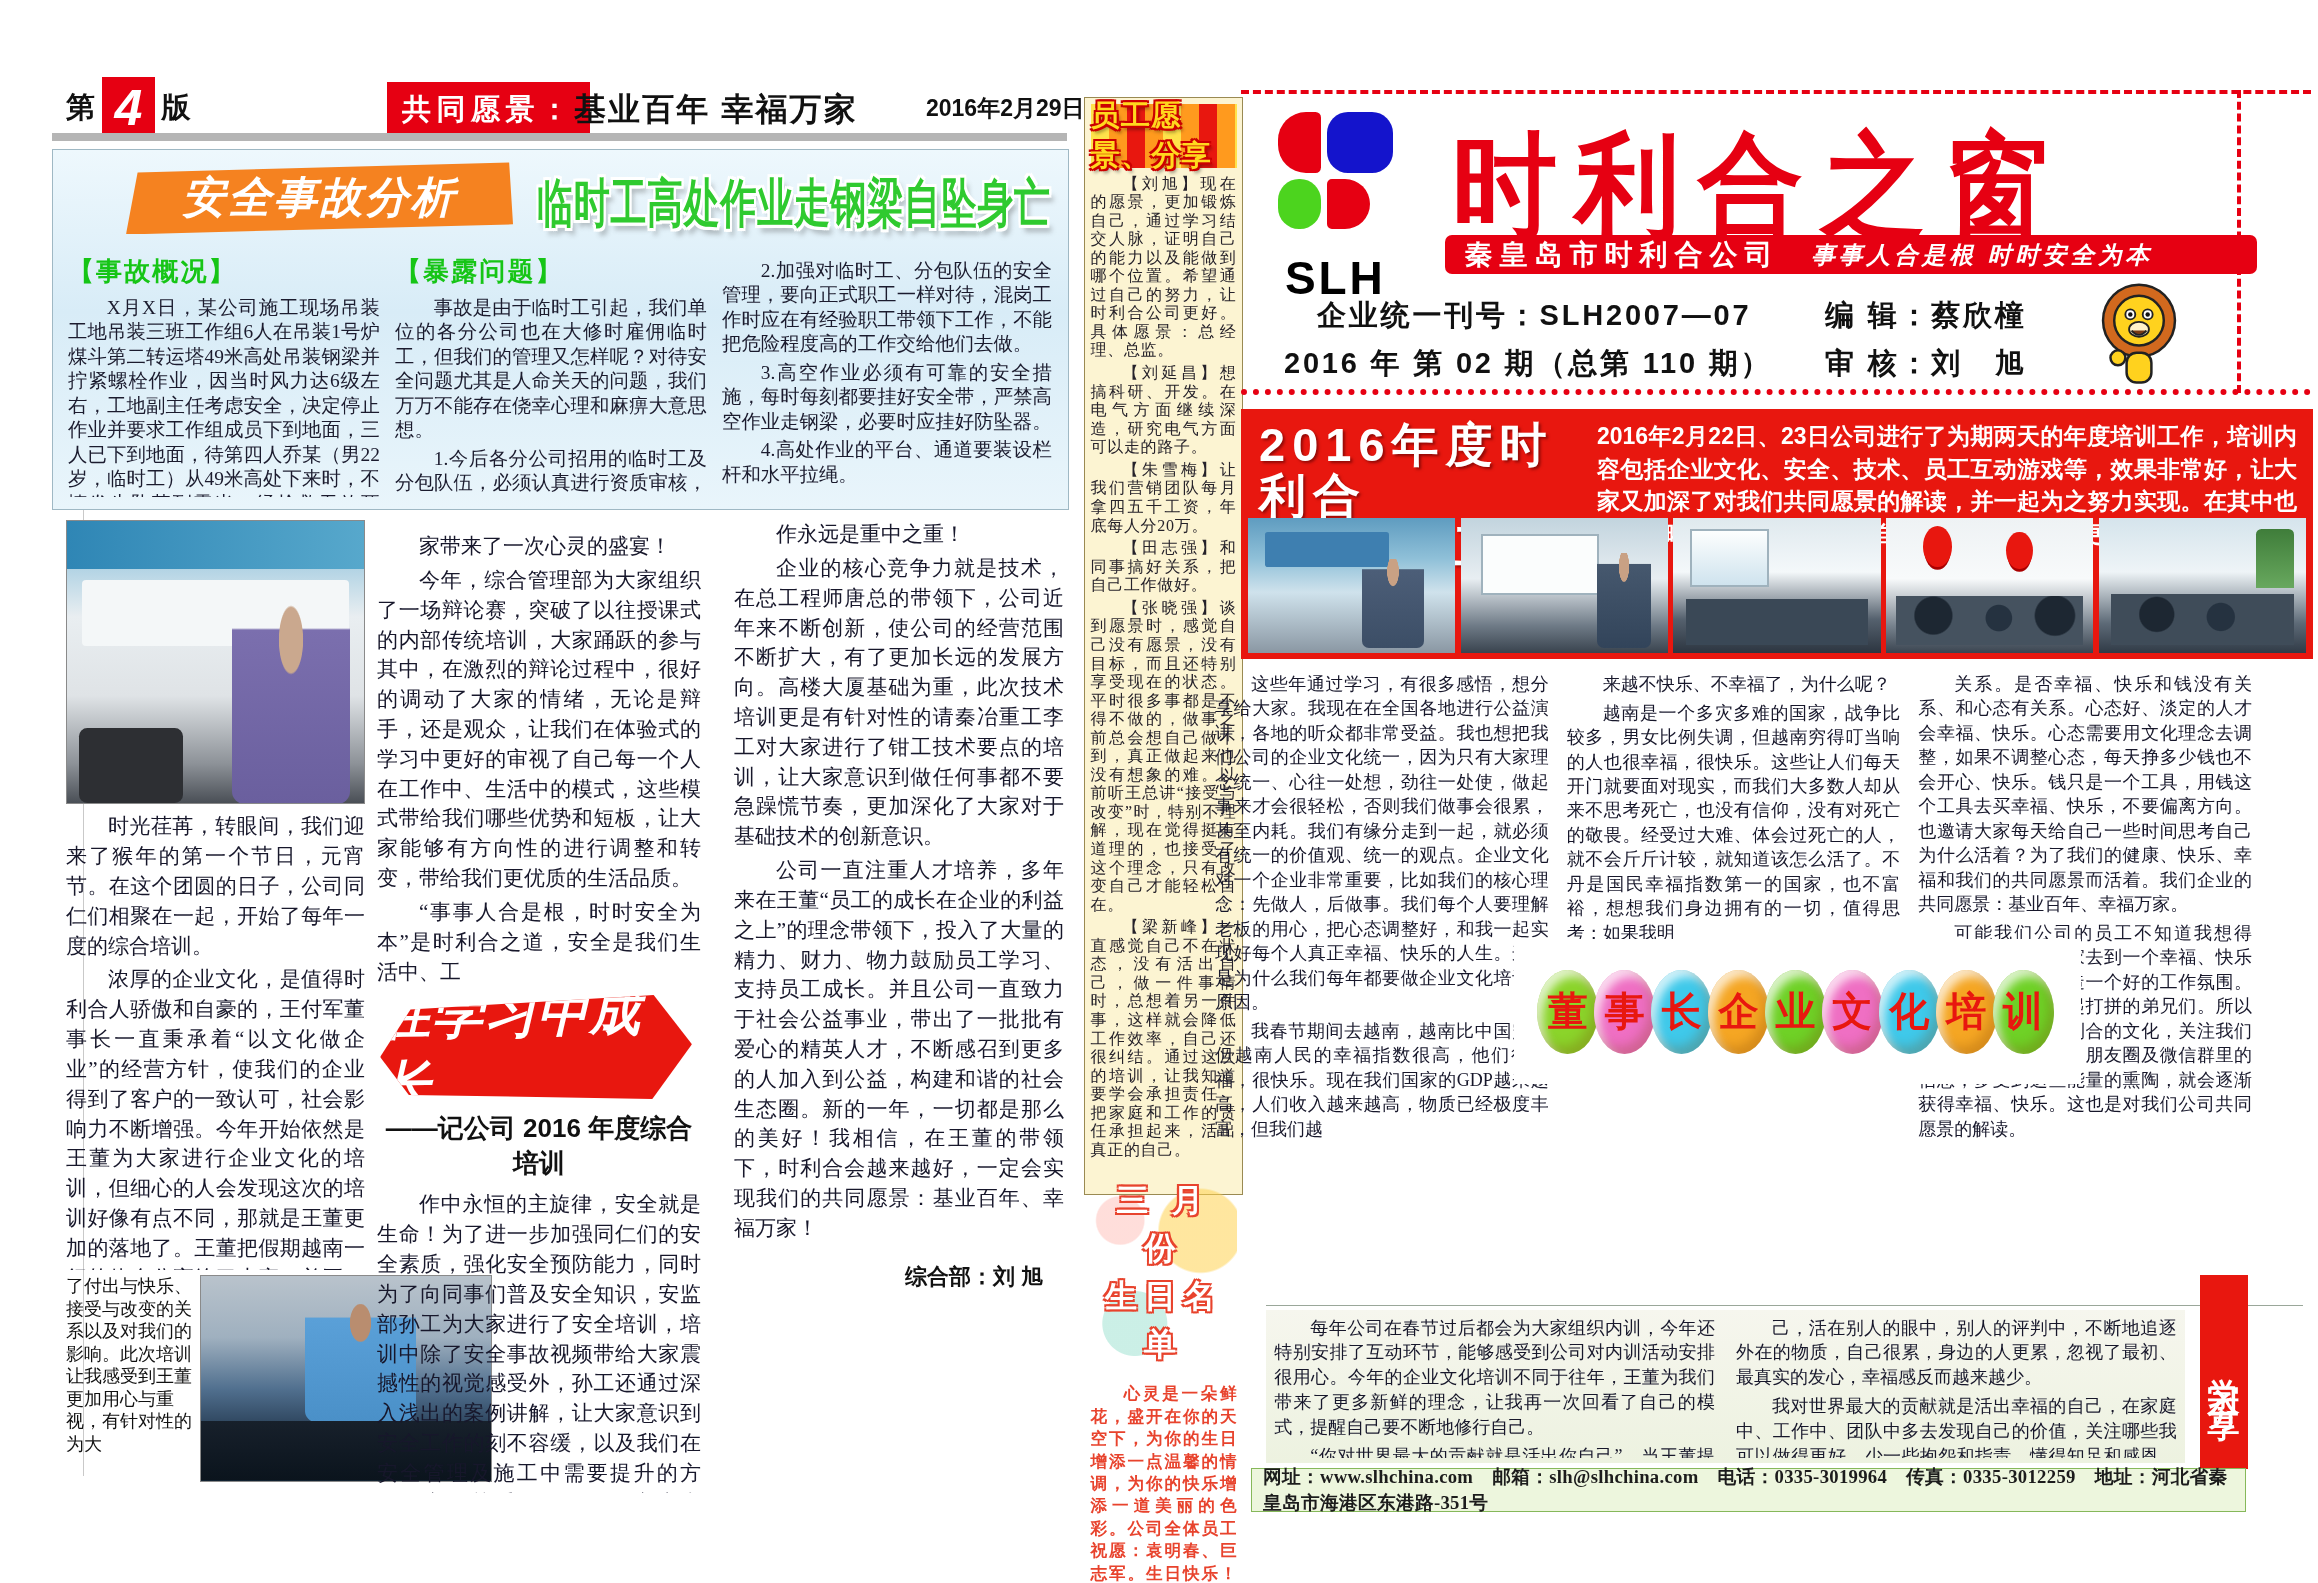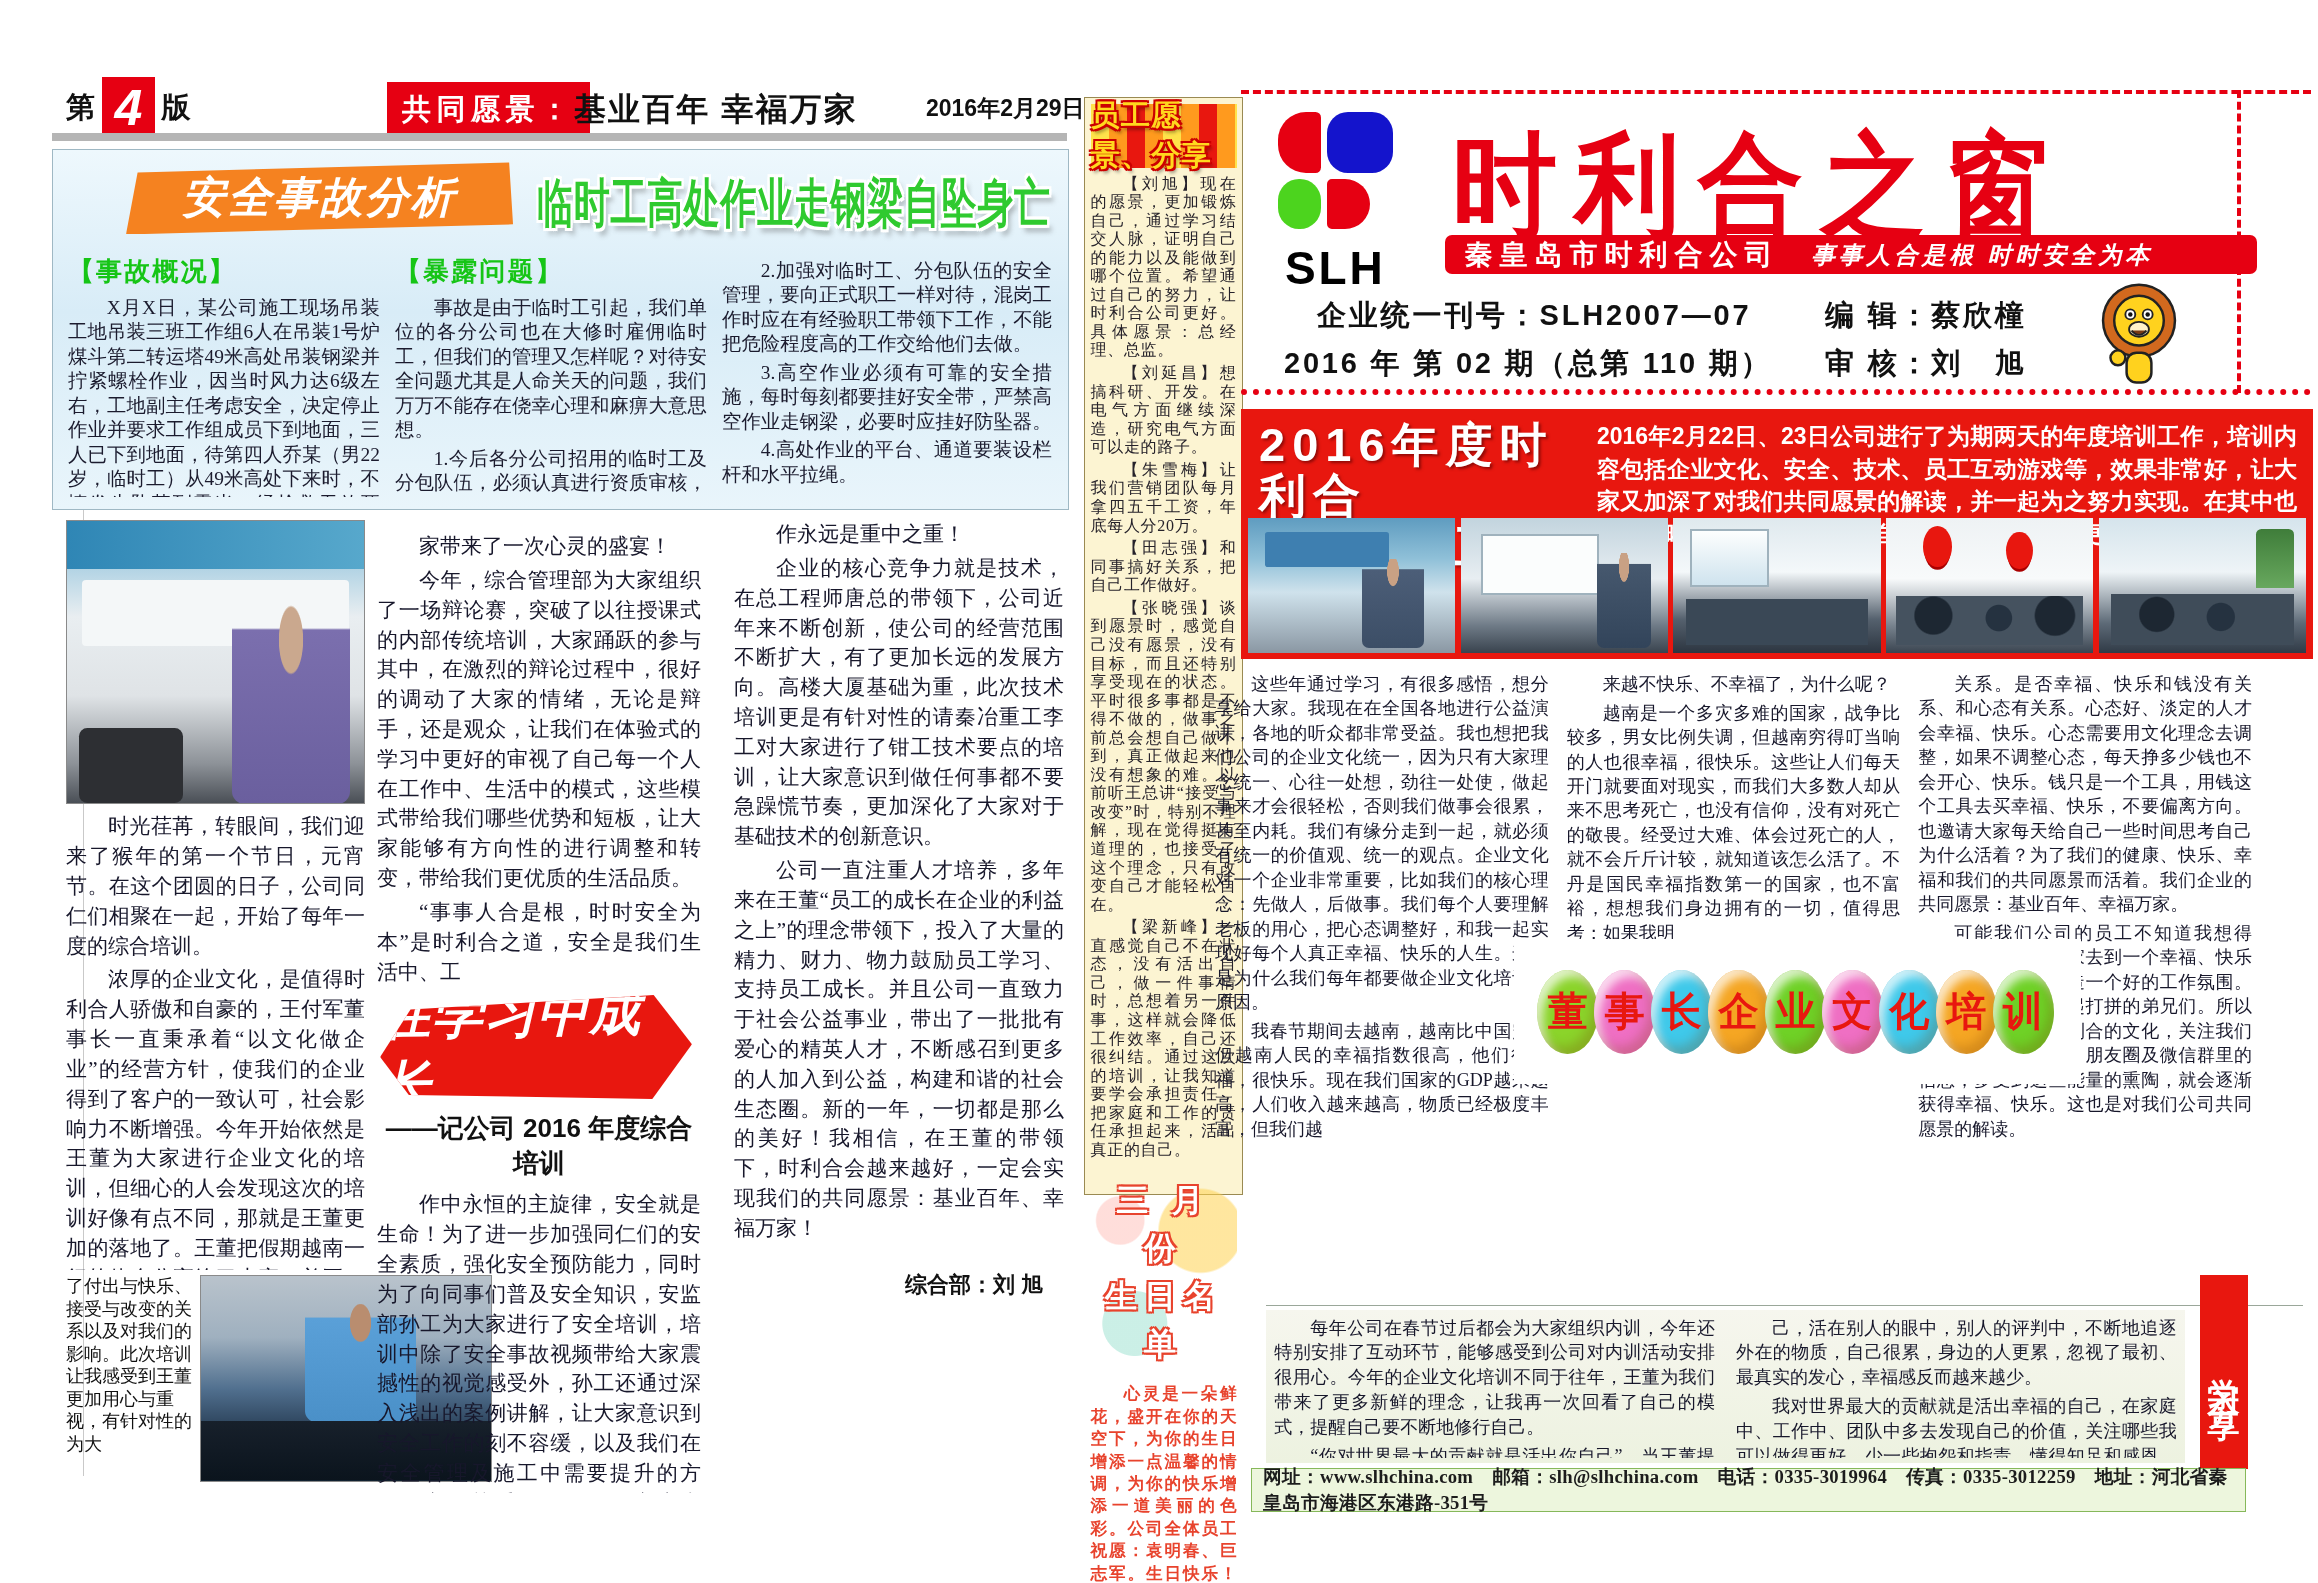--- a/index.html
+++ b/index.html
@@ -155,21 +155,21 @@
     <span>在学习中成长</span>
   </div>
   <div class="subtt">——记公司 2016 年度综合培训</div>
   <p class="p serif bodytext">作中永恒的主旋律，安全就是生命！为了进一步加强同仁们的安全素质，强化安全预防能力，同时为了向同事们普及安全知识，安监部孙工为大家进行了安全培训，培训中除了安全事故视频带给大家震撼性的视觉感受外，孙工还通过深入浅出的案例讲解，让大家意识到安全工作的刻不容缓，以及我们在安全管理及施工中需要提升的方面。安全关系到每个人的家庭幸福、关系到企业的发展，安全工</p>
 </div>
 
 <div class="abs cliptext" style="left:734px;top:520px;width:330px;height:961px;">
   <p class="p serif bodytext">作永远是重中之重！</p>
   <p class="p serif bodytext">企业的核心竞争力就是技术，在总工程师唐总的带领下，公司近年来不断创新，使公司的经营范围不断扩大，有了更加长远的发展方向。高楼大厦基础为重，此次技术培训更是有针对性的请秦冶重工李工对大家进行了钳工技术要点的培训，让大家意识到做任何事都不要急躁慌节奏，更加深化了大家对于基础技术的创新意识。</p>
   <p class="p serif bodytext">公司一直注重人才培养，多年来在王董“员工的成长在企业的利益之上”的理念带领下，投入了大量的精力、财力、物力鼓励员工学习、支持员工成长。并且公司一直致力于社会公益事业，带出了一批批有爱心的精英人才，不断感召到更多的人加入到公益，构建和谐的社会生态圈。新的一年，一切都是那么的美好！我相信，在王董的带领下，时利合会越来越好，一定会实现我们的共同愿景：基业百年、幸福万家！</p>
-  <div class="sig" style="margin-top:26px;">综合部：刘 旭</div>
+  <div class="sig" style="margin-top:18px;">综合部：刘 旭</div>
 </div>
 
 <div class="abs strip" style="left:1084px;top:97px;width:159px;height:1098px;padding:5.5px;box-sizing:border-box;">
   <div class="striptitle">员工愿景、分享</div>
   <div style="height:7px;"></div>
   <div class="striptext">
     <p class="p">【刘旭】现在的愿景，更加锻炼自己，通过学习结交人脉，证明自己的能力以及能做到哪个位置。希望通过自己的努力，让时利合公司更好。具体愿景：总经理、总监。</p>
     <p class="p">【刘延昌】想搞科研、开发。在电气方面继续深造，研究电气方面可以走的路子。</p>
     <p class="p">【朱雪梅】让我们营销团队每月拿四五千工资，年底每人分20万。</p>
     <p class="p">【田志强】和同事搞好关系，把自己工作做好。</p>
@@ -186,21 +186,21 @@
 <div class="abs dashed-h" style="left:1241px;top:90px;width:1070px;"></div>
 <div class="abs dashed-v" style="left:2237px;top:90px;height:303px;"></div>
 
 <div class="abs" style="left:1278px;top:112px;">
   <div class="slh-grid">
     <div style="background:#e60012;border-radius:28px 5.5px 5.5px 28px;"></div>
     <div style="background:#1414cc;border-radius:21px;"></div>
     <div style="background:#4cd41e;border-radius:21px;"></div>
     <div style="background:#e60012;border-radius:5.5px 28px 28px 5.5px;width:43px;justify-self:start;"></div>
   </div>
-  <div class="slhword" style="margin-top:12px;text-align:center;">SLH</div>
+  <div class="slhword" style="margin-top:22px;text-align:center;">SLH</div>
 </div>
 <div class="abs mh-title" style="left:1452px;top:112px;">时利合之窗</div>
 <div class="abs mh-bar" style="left:1445px;top:235px;width:773px;height:39px;">
   <span class="co">秦皇岛市时利合公司</span>
   <span class="slogan">事事人合是根  时时安全为本</span>
 </div>
 <div class="abs infoline" style="left:1317px;top:296px;">企业统一刊号：SLH2007—07</div>
 <div class="abs infoline" style="left:1825px;top:296px;">编 辑：蔡欣橦</div>
 <div class="abs infoline" style="left:1284px;top:344px;">2016 年 第 02 期（总第 110 期）</div>
 <div class="abs infoline" style="left:1825px;top:344px;">审 核：刘　旭</div>

